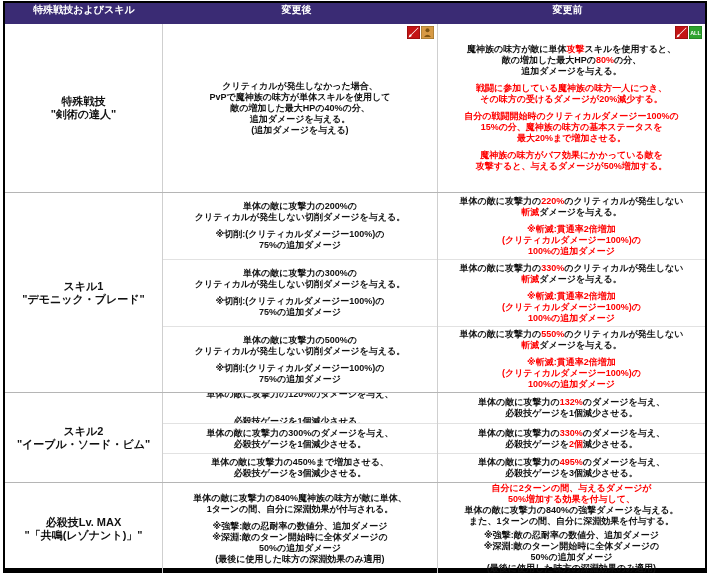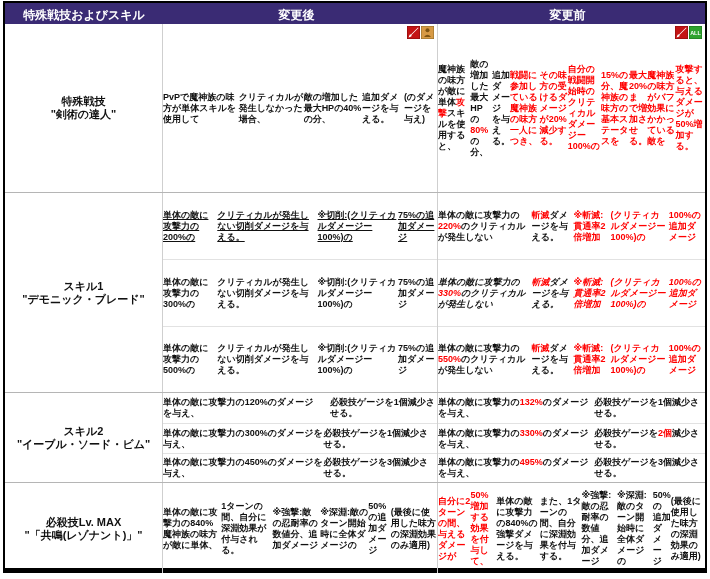--- a/index.html
+++ b/index.html
@@ -1,34 +1,34 @@
 <!DOCTYPE html>
 <html><head>
 <meta charset="utf-8">
 <style>
   html,body{margin:0;padding:0;background:#fff;}
   body{font-family:"Liberation Sans","DejaVu Sans",sans-serif;}
   #frame{position:relative;width:704px;height:572px;margin:1px auto 0 auto;
          border:2px solid #000;border-bottom:5px solid #000;background:#fff;box-sizing:border-box;}
-  .hdr{display:flex;background:#3a2b74;color:#fff;font-weight:bold;font-size:12px;height:21px;align-items:flex-end;}
+  .hdr{display:flex;background:#3a2b74;color:#fff;font-weight:bold;font-size:10px;height:21px;align-items:flex-start;}
   .hdr .hc{text-align:center;}
   .hc1{width:158px;}
   .hc2{width:275px;}
   .hc3{flex:1;}
   .row{display:flex;}
   .row + .row{border-top:1px solid #b5b5b5;}
   .titlecell{width:158px;box-sizing:border-box;border-right:1px solid #cfcfcf;
              display:flex;flex-direction:column;justify-content:center;align-items:center;
              font-size:11px;font-weight:bold;color:#111;line-height:13px;text-align:center;}
   .colstack{display:flex;flex-direction:column;box-sizing:border-box;}
   .bcol{width:275px;border-right:1px solid #cfcfcf;}
   .acol{flex:1;}
-  .cell{position:relative;box-sizing:border-box;display:flex;flex-direction:row;
+  .cell{position:relative;box-sizing:border-box;display:flex;flex-direction:column;
         justify-content:center;align-items:center;font-size:9px;font-weight:bold;
-        color:#111;line-height:11px;overflow:hidden;}
+        color:#111;line-height:11px;text-align:center;overflow:hidden;}
   .cell .gap{height:6px;}
   .sub + .sub{border-top:1px solid #e2e2e2;}
   .red{color:#ff0000;}
   .iconrow{position:absolute;top:2px;right:3px;display:flex;gap:1px;}
   .iconrow svg{display:block;}
 </style>
 </head>
 <body>
 
 <div id="frame">
@@ -38,25 +38,25 @@
     <div class="hc hc2">変更前</div>
   </div>
   <div id="tbody">
       <div class="row">
         <div class="titlecell">
           <div>特殊戦技</div>
           <div>"剣術の達人"</div>
         </div>
         <div class="colstack bcol">
           <div class="cell sub" style="height: 168px;">
+            <div><span>クリティカルが発生しなかった場合、</span></div>
             <div><span>PvPで魔神族の味方が単体スキルを使用して</span></div>
-            <div><span>クリティカルが発生しなかった場合、</span></div>
             <div><span>敵の増加した最大HPの40%の分、</span></div>
             <div><span>追加ダメージを与える。</span></div>
-            <div><span>(のダメージを与え)</span></div>
+            <div><span>(追加ダメージを与える)</span></div>
             <div class="iconrow">
               <span>
                 <svg width="13" height="13">
                   <rect width="13" height="13" fill="#c41414" stroke="#7e0d0d"></rect>
                   <path d="M11 1.5 L4.2 8.3 L2.6 8.7 L1.6 11.4 L4.3 10.4 L4.7 8.8 L11.5 2 Z" fill="#fff"></path>
                 </svg>
               </span>
               <span>
                 <svg width="13" height="13">
                   <rect width="13" height="13" fill="#d79a45" stroke="#8a6a2a"></rect>
@@ -98,21 +98,21 @@
             </div>
           </div>
         </div>
       </div>
       <div class="row">
         <div class="titlecell">
           <div>スキル1</div>
           <div>"デモニック・ブレード"</div>
         </div>
         <div class="colstack bcol">
-          <div class="cell sub" style="height: 66px; text-decoration: underline;">
+          <div class="cell sub" style="height: 66px;">
             <div><span>単体の敵に攻撃力の200%の</span></div>
             <div><span>クリティカルが発生しない切削ダメージを与える。</span></div>
             <div class="gap"></div>
             <div><span>※切削:(クリティカルダメージー100%)の</span></div>
             <div><span>75%の追加ダメージ</span></div>
           </div>
           <div class="cell sub" style="height: 67px;">
             <div><span>単体の敵に攻撃力の300%の</span></div>
             <div><span>クリティカルが発生しない切削ダメージを与える。</span></div>
             <div class="gap"></div>
@@ -129,21 +129,21 @@
         </div>
         <div class="colstack acol">
           <div class="cell sub" style="height: 66px;">
             <div><span>単体の敵に攻撃力の</span><span class="red">220%</span><span>のクリティカルが発生しない</span></div>
             <div><span class="red">斬滅</span><span>ダメージを与える。</span></div>
             <div class="gap"></div>
             <div><span class="red">※斬滅:貫通率2倍増加</span></div>
             <div><span class="red">(クリティカルダメージー100%)の</span></div>
             <div><span class="red">100%の追加ダメージ</span></div>
           </div>
-          <div class="cell sub" style="height: 67px; font-style: italic;">
+          <div class="cell sub" style="height: 67px;">
             <div><span>単体の敵に攻撃力の</span><span class="red">330%</span><span>のクリティカルが発生しない</span></div>
             <div><span class="red">斬滅</span><span>ダメージを与える。</span></div>
             <div class="gap"></div>
             <div><span class="red">※斬滅:貫通率2倍増加</span></div>
             <div><span class="red">(クリティカルダメージー100%)の</span></div>
             <div><span class="red">100%の追加ダメージ</span></div>
           </div>
           <div class="cell sub" style="height: 66px;">
             <div><span>単体の敵に攻撃力の</span><span class="red">550%</span><span>のクリティカルが発生しない</span></div>
             <div><span class="red">斬滅</span><span>ダメージを与える。</span></div>
@@ -162,21 +162,21 @@
         <div class="colstack bcol">
           <div class="cell sub" style="height: 30px; gap: 16px;">
             <div><span>単体の敵に攻撃力の120%のダメージを与え、</span></div>
             <div><span>必殺技ゲージを1個減少させる。</span></div>
           </div>
           <div class="cell sub" style="height: 30px;">
             <div><span>単体の敵に攻撃力の300%のダメージを与え、</span></div>
             <div><span>必殺技ゲージを1個減少させる。</span></div>
           </div>
           <div class="cell sub" style="height: 29px;">
-            <div><span>単体の敵に攻撃力の450%のダメージを与え、</span></div>
+            <div><span>単体の敵に攻撃力の450%まで増加させる、</span></div>
             <div><span>必殺技ゲージを3個減少させる。</span></div>
           </div>
         </div>
         <div class="colstack acol">
           <div class="cell sub" style="height: 30px;">
             <div><span>単体の敵に攻撃力の</span><span class="red">132%</span><span>のダメージを与え、</span></div>
             <div><span>必殺技ゲージを1個減少させる。</span></div>
           </div>
           <div class="cell sub" style="height: 30px;">
             <div><span>単体の敵に攻撃力の</span><span class="red">330%</span><span>のダメージを与え、</span></div>

